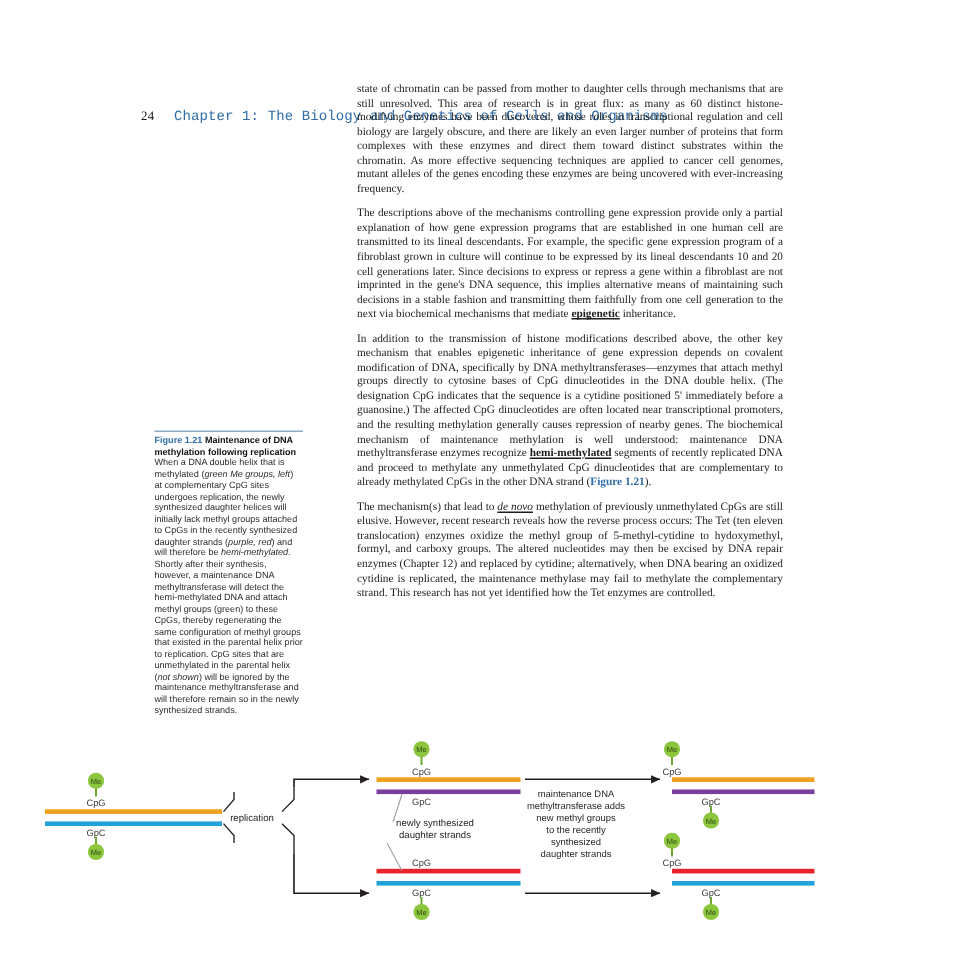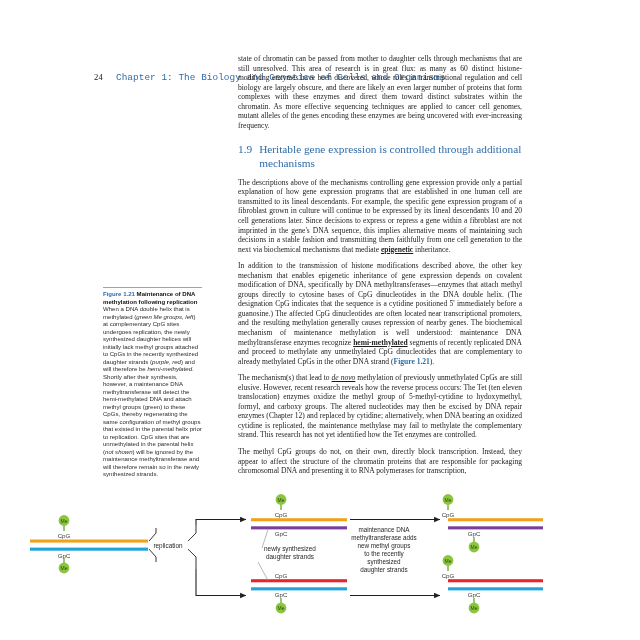--- a/index.html
+++ b/index.html
@@ -116,32 +116,27 @@
 
 <div class="running-head">
   <span class="folio">24</span>
   <span class="head-title">Chapter 1: The Biology and Genetics of Cells and Organisms</span>
 </div>
 
 <div class="col-main">
 
   <p>state of chromatin can be passed from mother to daughter cells through mechanisms that are still unresolved. This area of research is in great flux: as many as 60 distinct histone-modifying enzymes have been discovered, whose roles in transcriptional regulation and cell biology are largely obscure, and there are likely an even larger number of proteins that form complexes with these enzymes and direct them toward distinct substrates within the chromatin. As more effective sequencing techniques are applied to cancer cell genomes, mutant alleles of the genes encoding these enzymes are being uncovered with ever-increasing frequency.</p>
 
-  <h2 class="section-head">
-    <span class="num">1.9</span>
-    <span class="txt">Heritable gene expression is controlled through additional mechanisms</span>
-  </h2>
 
   <p><span>The descriptions above of the mechanisms controlling gene expression provide only a partial explanation of how gene expression programs that are established in one human cell are transmitted to its lineal descendants. For example, the specific gene expression program of a fibroblast grown in culture will continue to be expressed by its lineal descendants 10 and 20 cell generations later. Since decisions to express or repress a gene within a fibroblast are not imprinted in the gene's DNA sequence, this implies alternative means of maintaining such decisions in a stable fashion and transmitting them faithfully from one cell generation to the next via biochemical mechanisms that mediate </span><b class="term">epigenetic</b><span> inheritance.</span></p>
 
   <p><span>In addition to the transmission of histone modifications described above, the other key mechanism that enables epigenetic inheritance of gene expression depends on covalent modification of DNA, specifically by DNA methyltransferases—enzymes that attach methyl groups directly to cytosine bases of CpG dinucleotides in the DNA double helix. (The designation CpG indicates that the sequence is a cytidine positioned 5' immediately before a guanosine.) The affected CpG dinucleotides are often located near transcriptional promoters, and the resulting methylation generally causes repression of nearby genes. The biochemical mechanism of maintenance methylation is well understood: maintenance DNA methyltransferase enzymes recognize </span><b class="term">hemi-methylated</b><span> segments of recently replicated DNA and proceed to methylate any unmethylated CpG dinucleotides that are complementary to already methylated CpGs in the other DNA strand (</span><span class="figref">Figure 1.21</span><span>).</span></p>
 
   <p><span>The mechanism(s) that lead to </span><i class="ital">de novo</i><span> methylation of previously unmethylated CpGs are still elusive. However, recent research reveals how the reverse process occurs: The Tet (ten eleven translocation) enzymes oxidize the methyl group of 5-methyl-cytidine to hydoxymethyl, formyl, and carboxy groups. The altered nucleotides may then be excised by DNA repair enzymes (Chapter 12) and replaced by cytidine; alternatively, when DNA bearing an oxidized cytidine is replicated, the maintenance methylase may fail to methylate the complementary strand. This research has not yet identified how the Tet enzymes are controlled.</span></p>
 
-  <p class="tight">The methyl CpG groups do not, on their own, directly block transcription. Instead, they appear to affect the structure of the chromatin proteins that are responsible for packaging chromosomal DNA and presenting it to RNA polymerases for transcription,</p>
 </div>
 
 <div class="col-caption">
   <div class="cap-rule"></div>
   <span class="cap-lead">Figure 1.21 </span><span class="cap-title">Maintenance of DNA methylation following replication</span><span> When a DNA double helix that is methylated (</span><i>green Me groups, left</i><span>) at complementary CpG sites undergoes replication, the newly synthesized daughter helices will initially lack methyl groups attached to CpGs in the recently synthesized daughter strands (</span><i>purple, red</i><span>) and will therefore be </span><i>hemi-methylated</i><span>. Shortly after their synthesis, however, a maintenance DNA methyltransferase will detect the hemi-methylated DNA and attach methyl groups (green) to these CpGs, thereby regenerating the same configuration of methyl groups that existed in the parental helix prior to replication. CpG sites that are unmethylated in the parental helix (</span><i>not shown</i><span>) will be ignored by the maintenance methyltransferase and will therefore remain so in the newly synthesized strands.</span>
 </div>
 
 <div class="figure-art">
 <svg width="640" height="148" viewBox="0 0 640 148" xmlns="http://www.w3.org/2000/svg" font-family="Liberation Sans, sans-serif">
 

